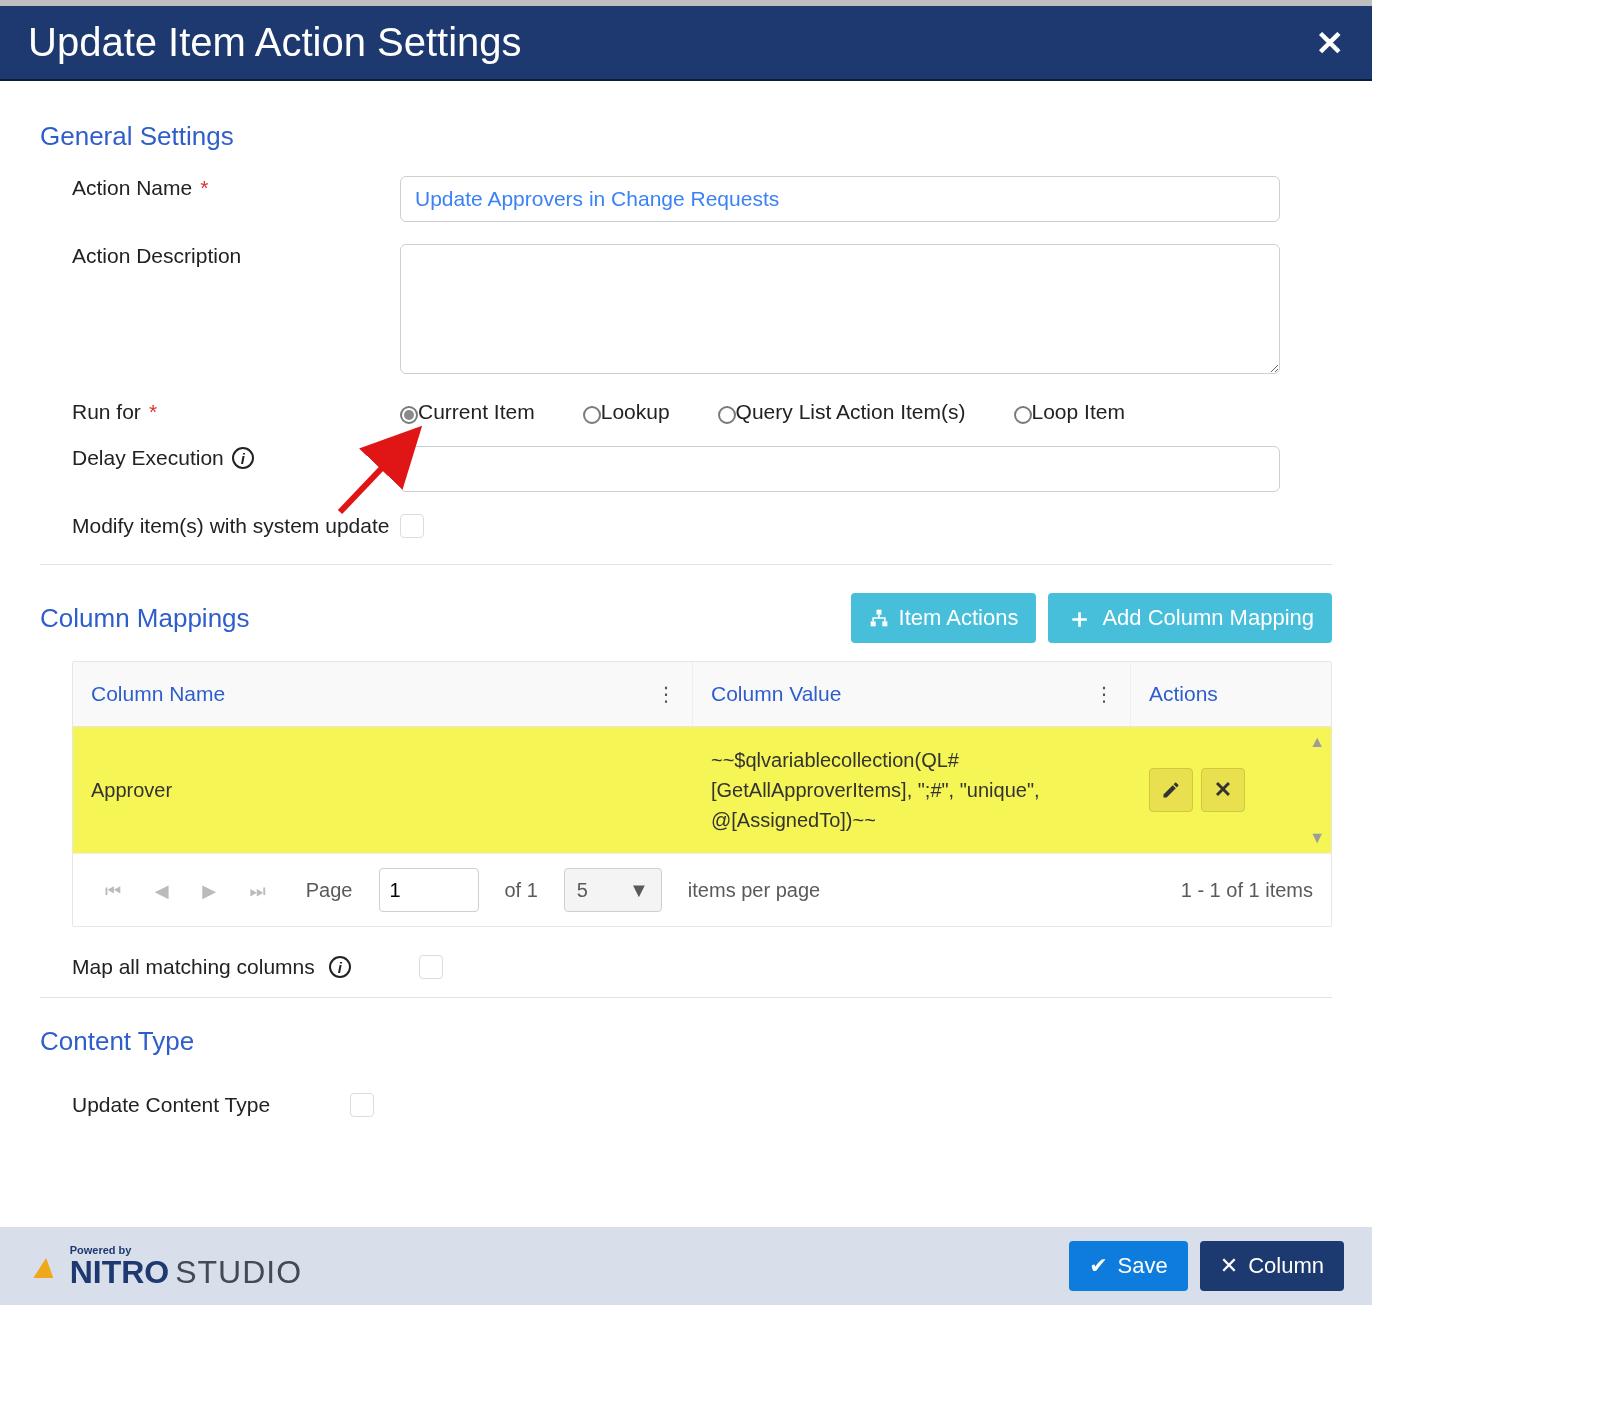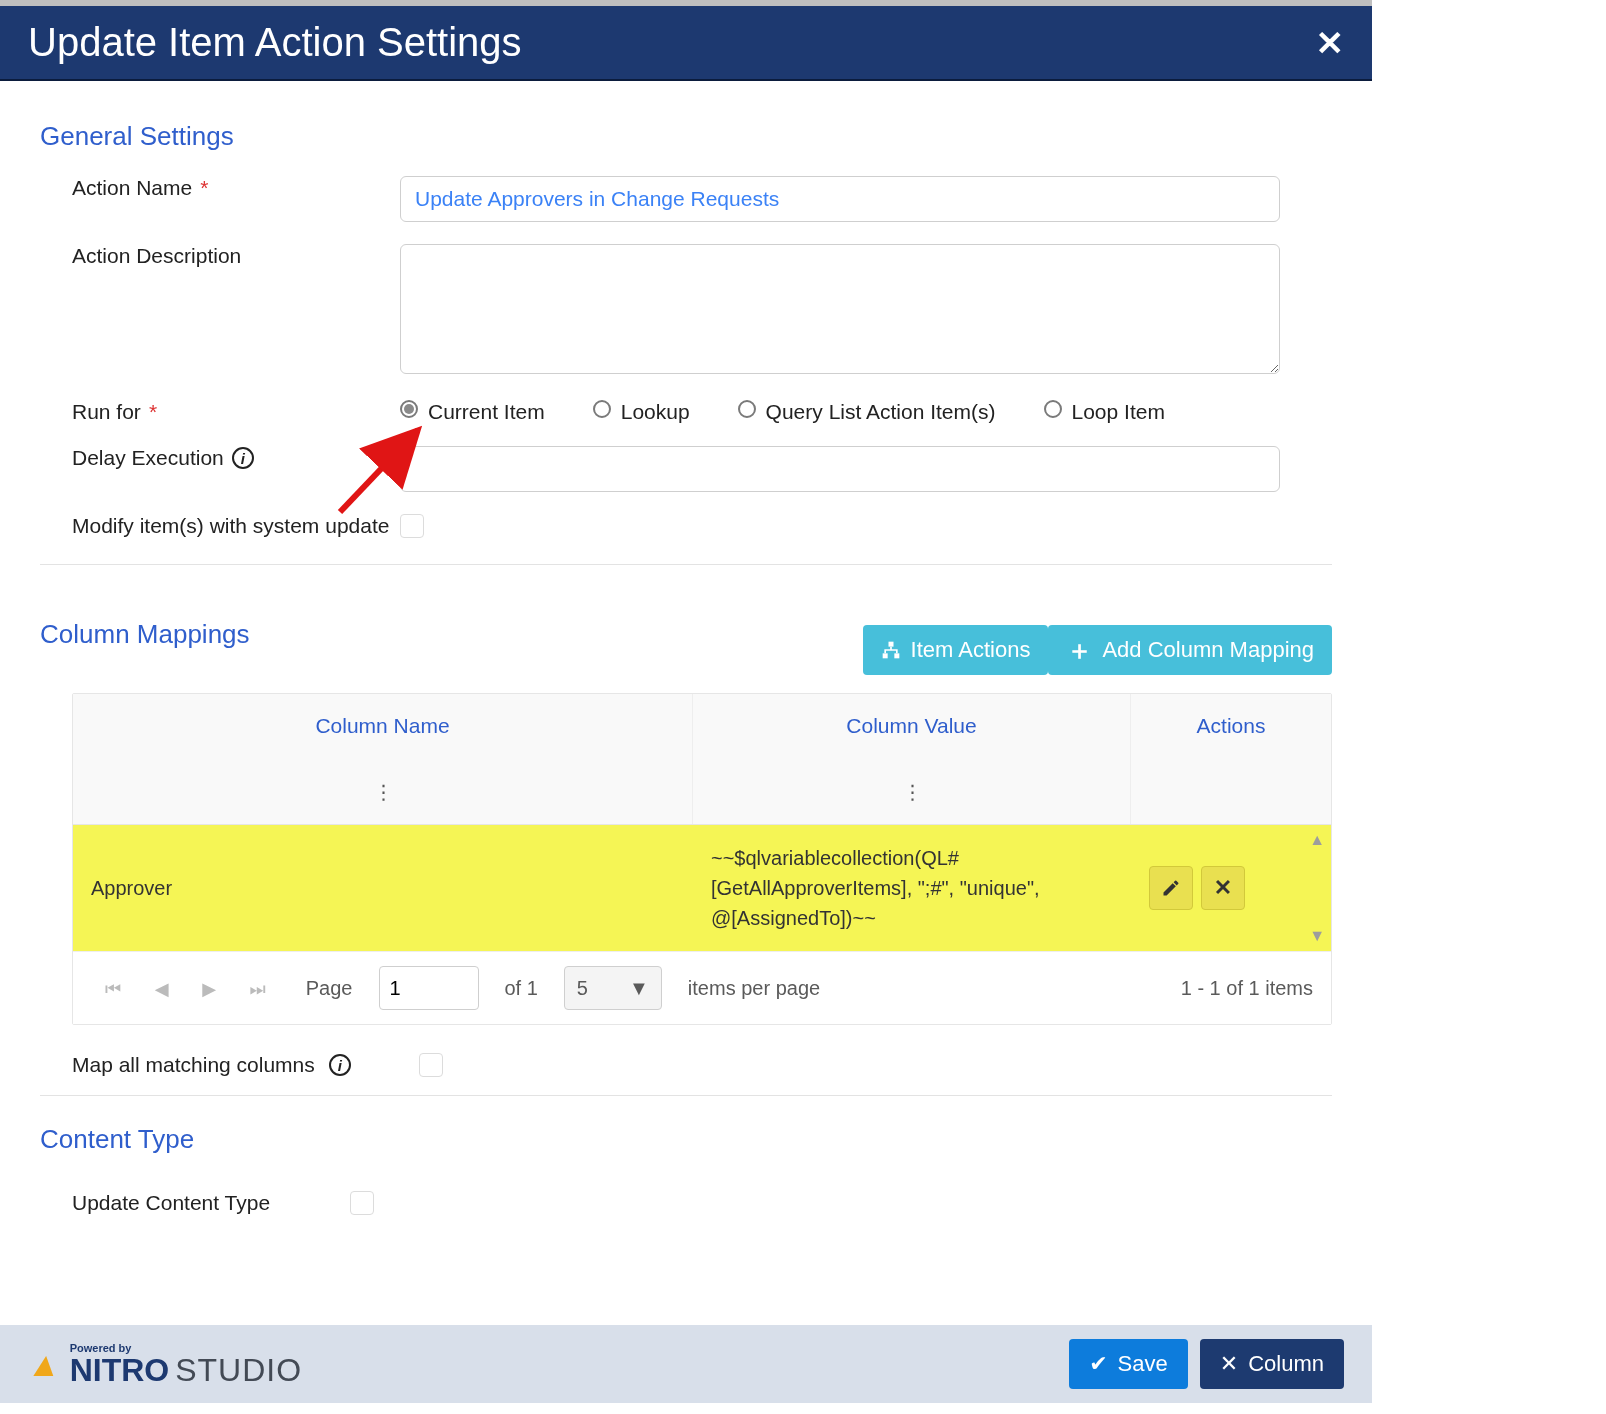--- a/index.html
+++ b/index.html
@@ -42,47 +42,47 @@
     padding-left:32px;
   }
   .form-row .label .req{color:var(--required);}
   .form-row .control{flex:1;}
   .txt,.txta{
     width:880px;border:1px solid var(--gray-border);border-radius:6px;
     padding:10px 14px;font-size:21px;color:#3b82f6;background:#fff;
   }
   .txta{height:130px;resize:both;}
   .radio-row{display:flex;gap:48px;align-items:center;font-size:21px;}
-  .radio{display:flex;align-items:flex-start;gap:10px;}
+  .radio{display:flex;align-items:flex-end;}
   .radio .circle{
     width:18px;height:18px;border-radius:50%;border:2px solid #7a7a7a;
     display:inline-flex;align-items:center;justify-content:center;background:#fff;
   }
   .radio.sel .circle::after{content:"";width:10px;height:10px;border-radius:50%;background:#8a8a8a;}
   .info-circle{
     width:22px;height:22px;border:2px solid #222;border-radius:50%;
     display:inline-flex;align-items:center;justify-content:center;
     font-size:15px;font-weight:bold;font-style:italic;line-height:1;
   }
   .chk{
     width:24px;height:24px;border:1px solid #dcdcdc;border-radius:4px;background:#fff;display:inline-block;
   }
   hr.sep{border:none;border-top:1px solid #e3e3e3;margin:18px 0 28px;}
   
   .cm-head{display:flex;justify-content:space-between;align-items:center;margin-bottom:18px;}
-  .cm-head .btns{display:flex;margin-top:32px;}
+  .cm-head .btns{display:flex;gap:12px;}
   .teal-btn{
     background:var(--teal-light);color:#fff;border:none;border-radius:4px;
     font-size:22px;padding:12px 18px;display:flex;align-items:center;gap:10px;cursor:pointer;
   }
   .teal-btn .plus{font-size:26px;font-weight:700;line-height:0;}
   
   .grid{border:1px solid #e6e6e6;border-radius:2px;margin-left:32px;}
   .grid-head{display:flex;background:#f9f9f9;border-bottom:1px solid #e6e6e6;}
-  .gh-cell{padding:20px 18px;font-size:21px;color:var(--blue-link);display:flex;justify-content:space-between;align-items:center;flex-direction:column;}
+  .gh-cell{padding:20px 18px;font-size:21px;color:var(--blue-link);display:flex;justify-content:space-between;align-items:center;}
   .gh-cell .dots{color:#555;font-size:20px;letter-spacing:-2px;}
   .gh-c1{flex:0 0 620px;border-right:1px solid #eee;}
   .gh-c2{flex:1;border-right:1px solid #eee;gap:42px;}
   .gh-c3{flex:0 0 200px;}
   .grid-row{display:flex;align-items:stretch;position:relative;}
   .grid-row.hl{background:var(--highlight);}
   .gr-cell{padding:18px;font-size:20px;color:#333;}
   .gr-c1{flex:0 0 620px;display:flex;align-items:center;}
   .gr-c2{flex:1;line-height:1.5;}
   .gr-c3{flex:0 0 200px;display:flex;align-items:center;gap:8px;}

